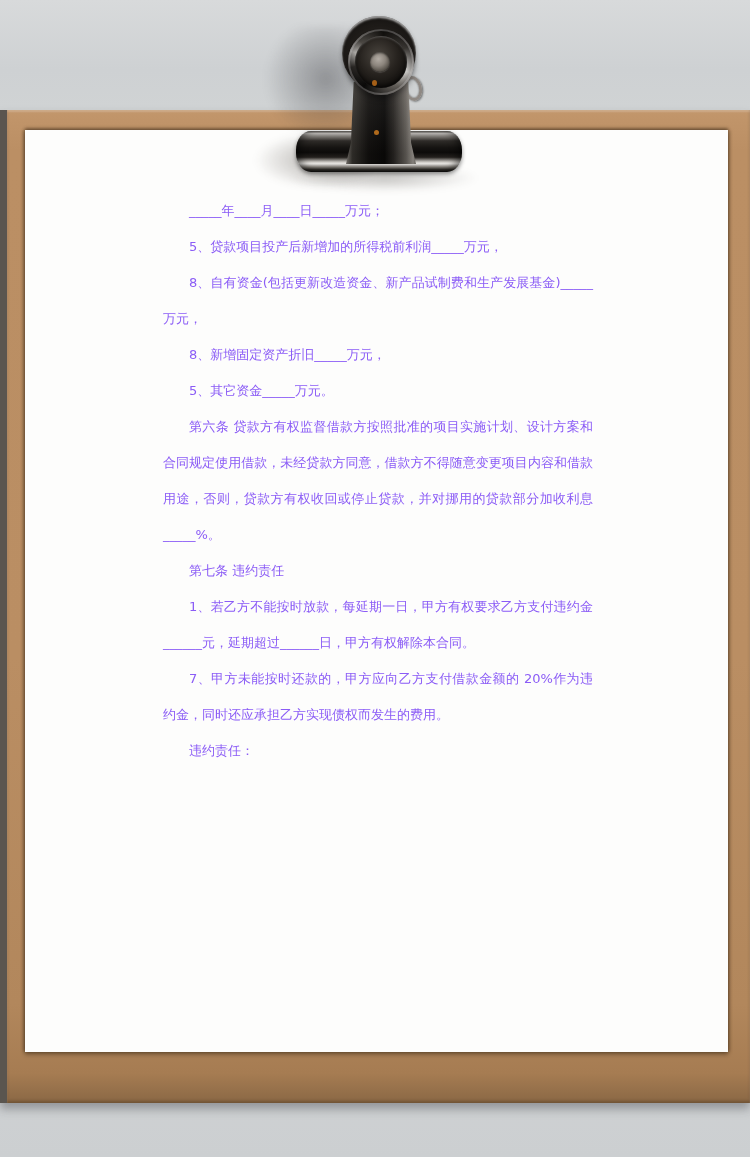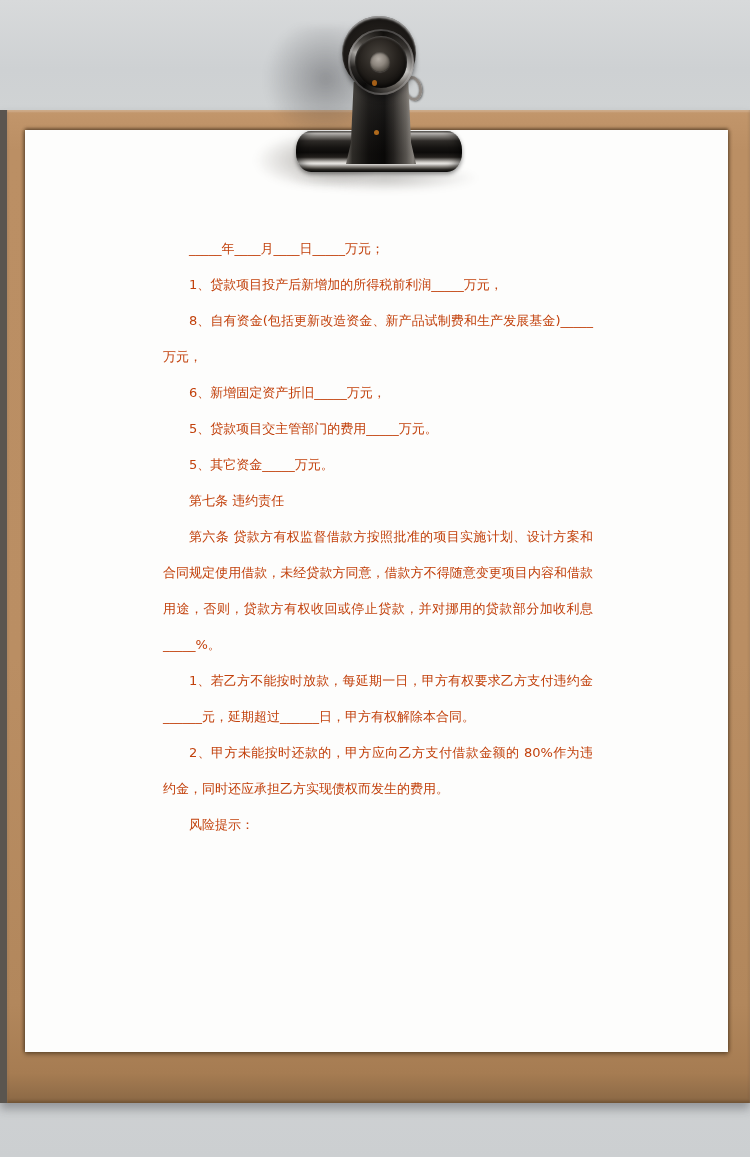--- a/index.html
+++ b/index.html
@@ -17,22 +17,22 @@
   }
   
   .paper {
     position:absolute; left:25px; top:130px; width:703px; height:922px;
     background:#fdfdfc;
     box-shadow:0 -2px 3px rgba(60,42,25,.45), 0 3px 4px rgba(60,42,25,.4),
                -2px 0 3px rgba(60,42,25,.33), 2px 0 3px rgba(60,42,25,.28);
   }
   .doc {
     position:absolute; inset:0; box-sizing:border-box;
-    padding:101px 135px 0 138px;
-    font-size:13px; line-height:36px; color:#c2410c;
+    padding:63px 135px 0 138px;
+    font-size:13px; line-height:36px; color:#8b5cf6;
     text-align:justify;
   }
   .doc p { margin:0; text-indent:2em; }
 
   
   .clip { position:absolute; left:260px; top:18px; width:230px; height:170px; }
   .clip > div { position:absolute; }
   .clip-wall-shadow {
     left:2px; top:8px; width:98px; height:118px;
     background:radial-gradient(ellipse at 65% 45%, rgba(45,45,50,.38), rgba(45,45,50,0) 68%);
@@ -92,30 +92,29 @@
 </head>
 <body>
 
 <div class="scene">
 
   <div class="clipboard"></div>
 
   <div class="paper">
     <div class="doc">
       <p>_____年____月____日_____万元；</p>
-      <p>1、贷款项目投产后新增加的所得税前利润_____万元，</p>
+      <p>5、贷款项目投产后新增加的所得税前利润_____万元，</p>
       <p>8、自有资金(包括更新改造资金、新产品试制费和生产发展基金)_____万元，</p>
-      <p>6、新增固定资产折旧_____万元，</p>
-      <p>5、贷款项目交主管部门的费用_____万元。</p>
+      <p>8、新增固定资产折旧_____万元，</p>
       <p>5、其它资金_____万元。</p>
+      <p>第六条 贷款方有权监督借款方按照批准的项目实施计划、设计方案和合同规定使用借款，未经贷款方同意，借款方不得随意变更项目内容和借款用途，否则，贷款方有权收回或停止贷款，并对挪用的贷款部分加收利息_____%。</p>
       <p>第七条 违约责任</p>
-      <p>第六条 贷款方有权监督借款方按照批准的项目实施计划、设计方案和合同规定使用借款，未经贷款方同意，借款方不得随意变更项目内容和借款用途，否则，贷款方有权收回或停止贷款，并对挪用的贷款部分加收利息_____%。</p>
       <p>1、若乙方不能按时放款，每延期一日，甲方有权要求乙方支付违约金______元，延期超过______日，甲方有权解除本合同。</p>
-      <p>2、甲方未能按时还款的，甲方应向乙方支付借款金额的 80%作为违约金，同时还应承担乙方实现债权而发生的费用。</p>
-      <p>风险提示：</p>
+      <p>7、甲方未能按时还款的，甲方应向乙方支付借款金额的 20%作为违约金，同时还应承担乙方实现债权而发生的费用。</p>
+      <p>违约责任：</p>
     </div>
   </div>
 
   <div class="clip">
     <div class="clip-wall-shadow"></div>
     <div class="clip-bar-shadow"></div>
     <div class="clip-bar-under"></div>
     <div class="clip-back-disc"></div>
     <div class="clip-wire-loop"></div>
     <div class="clip-bar"></div>

